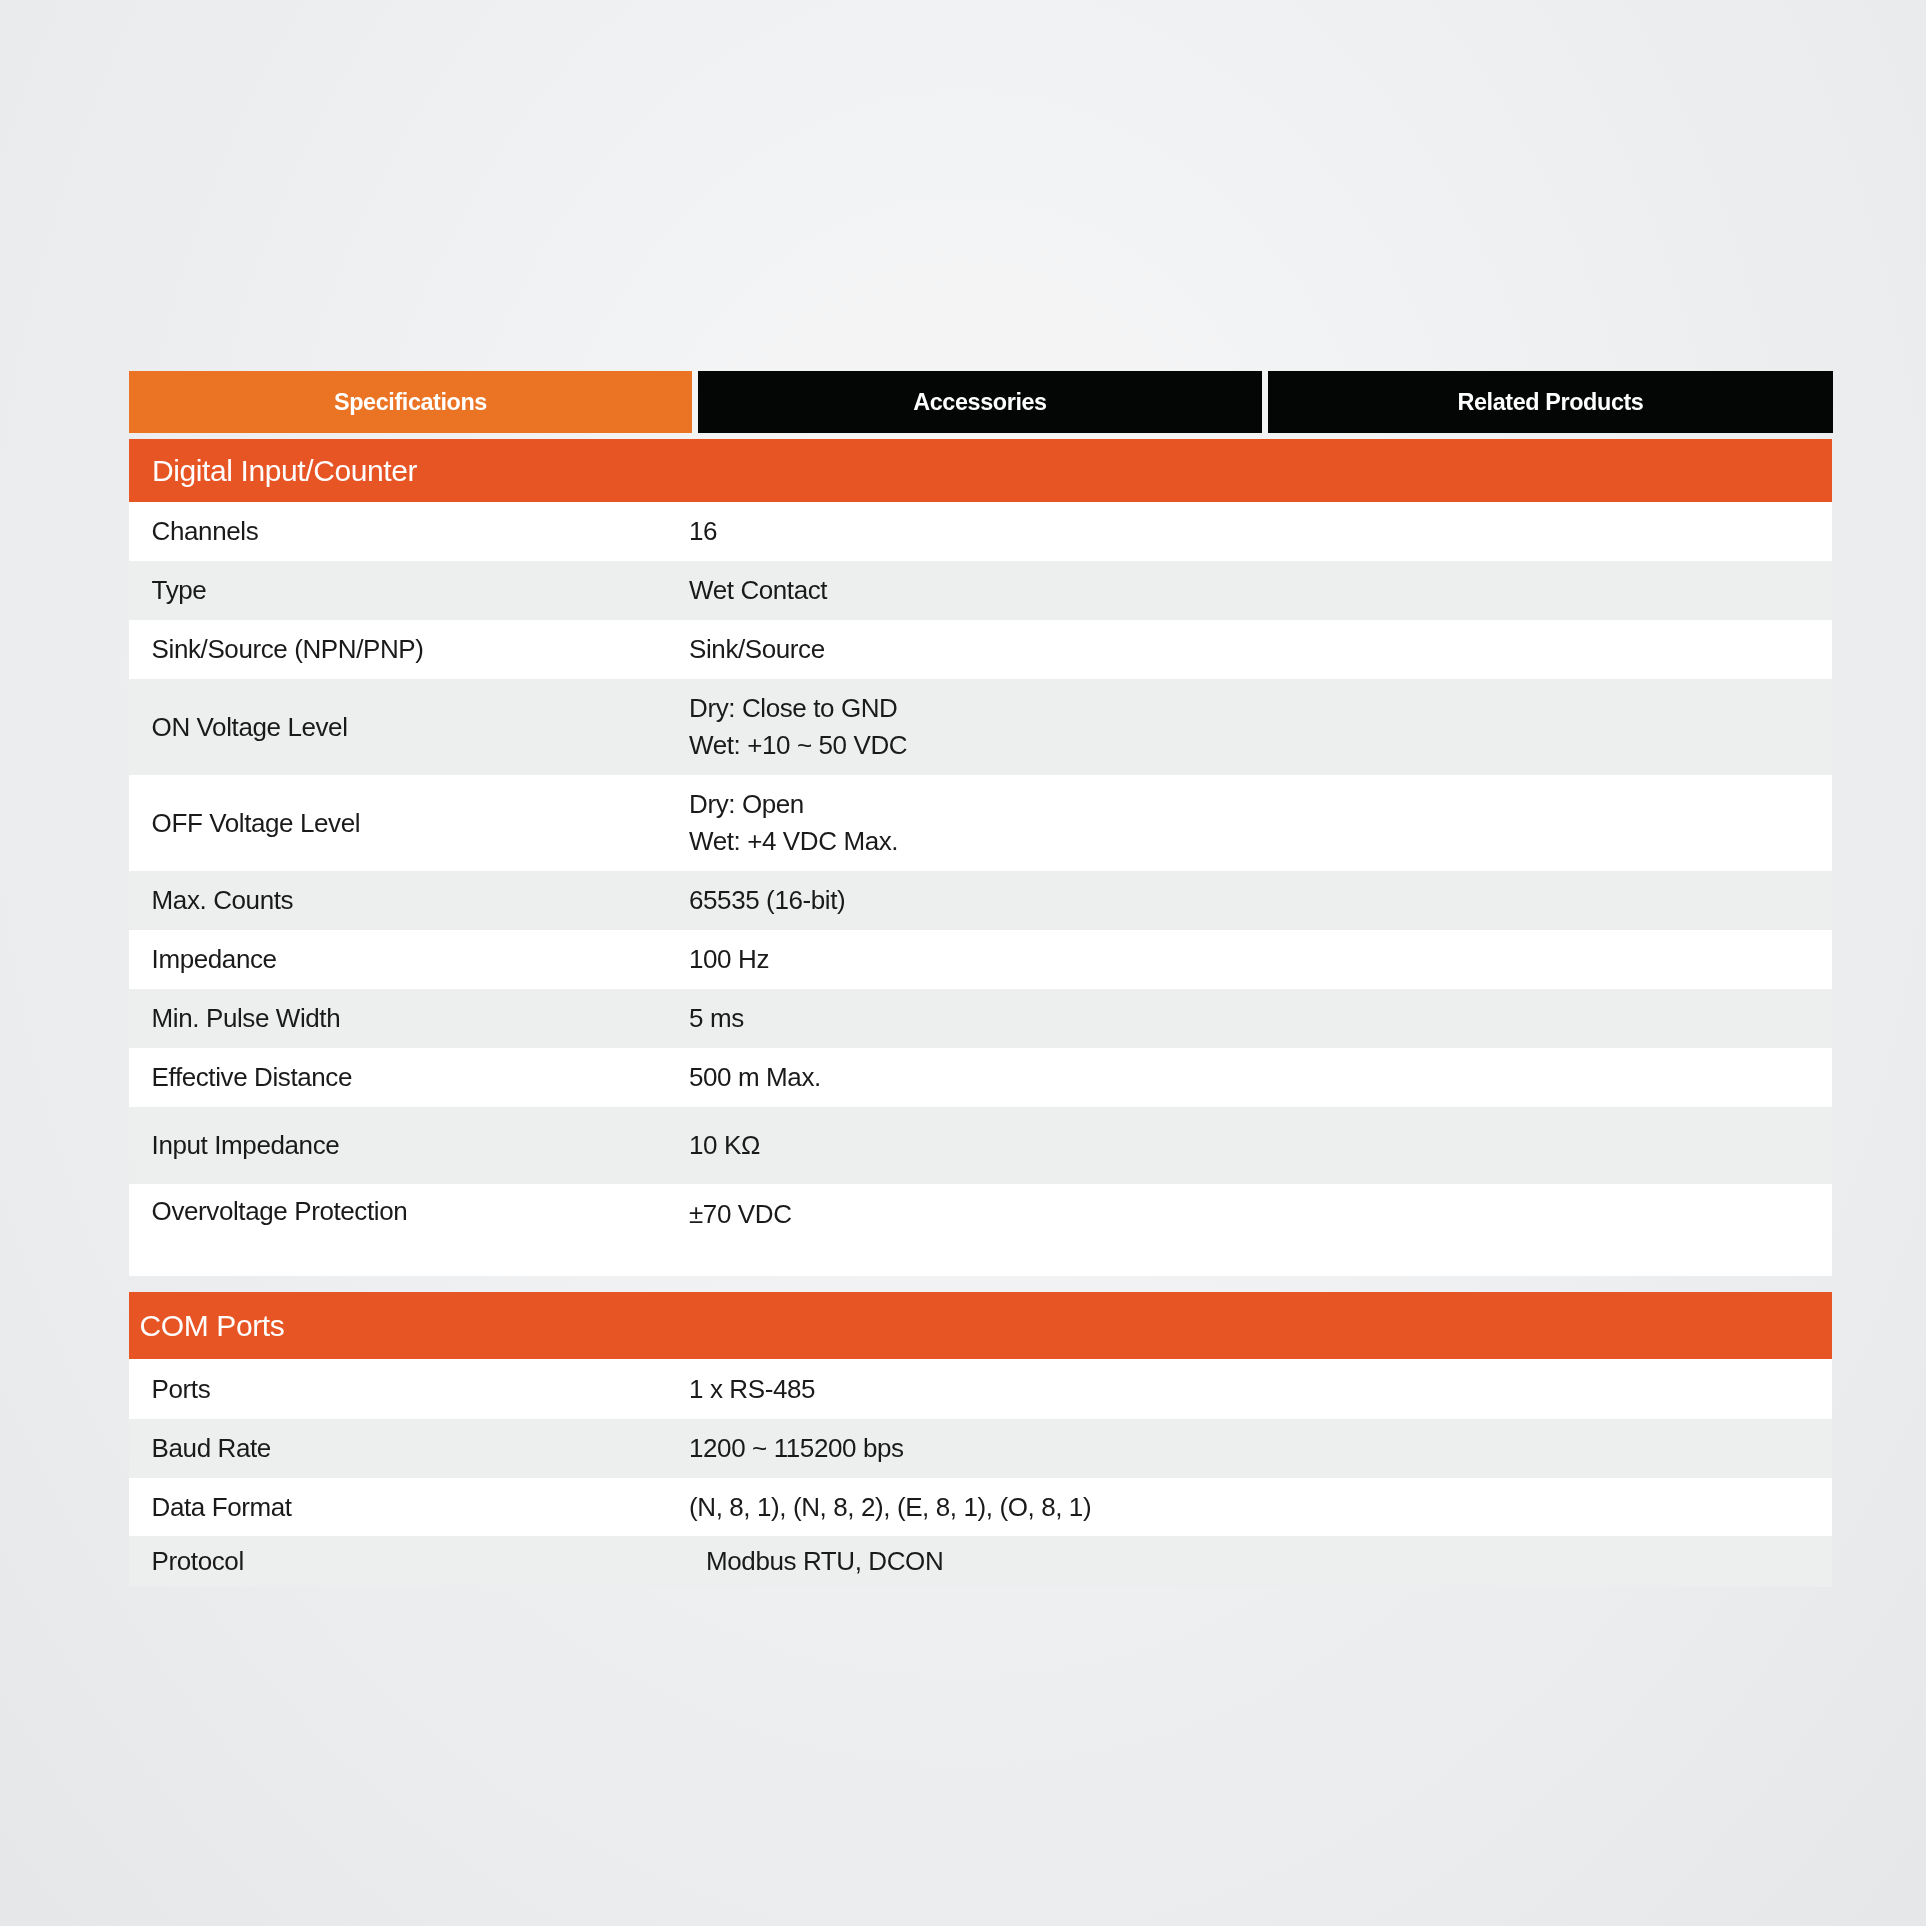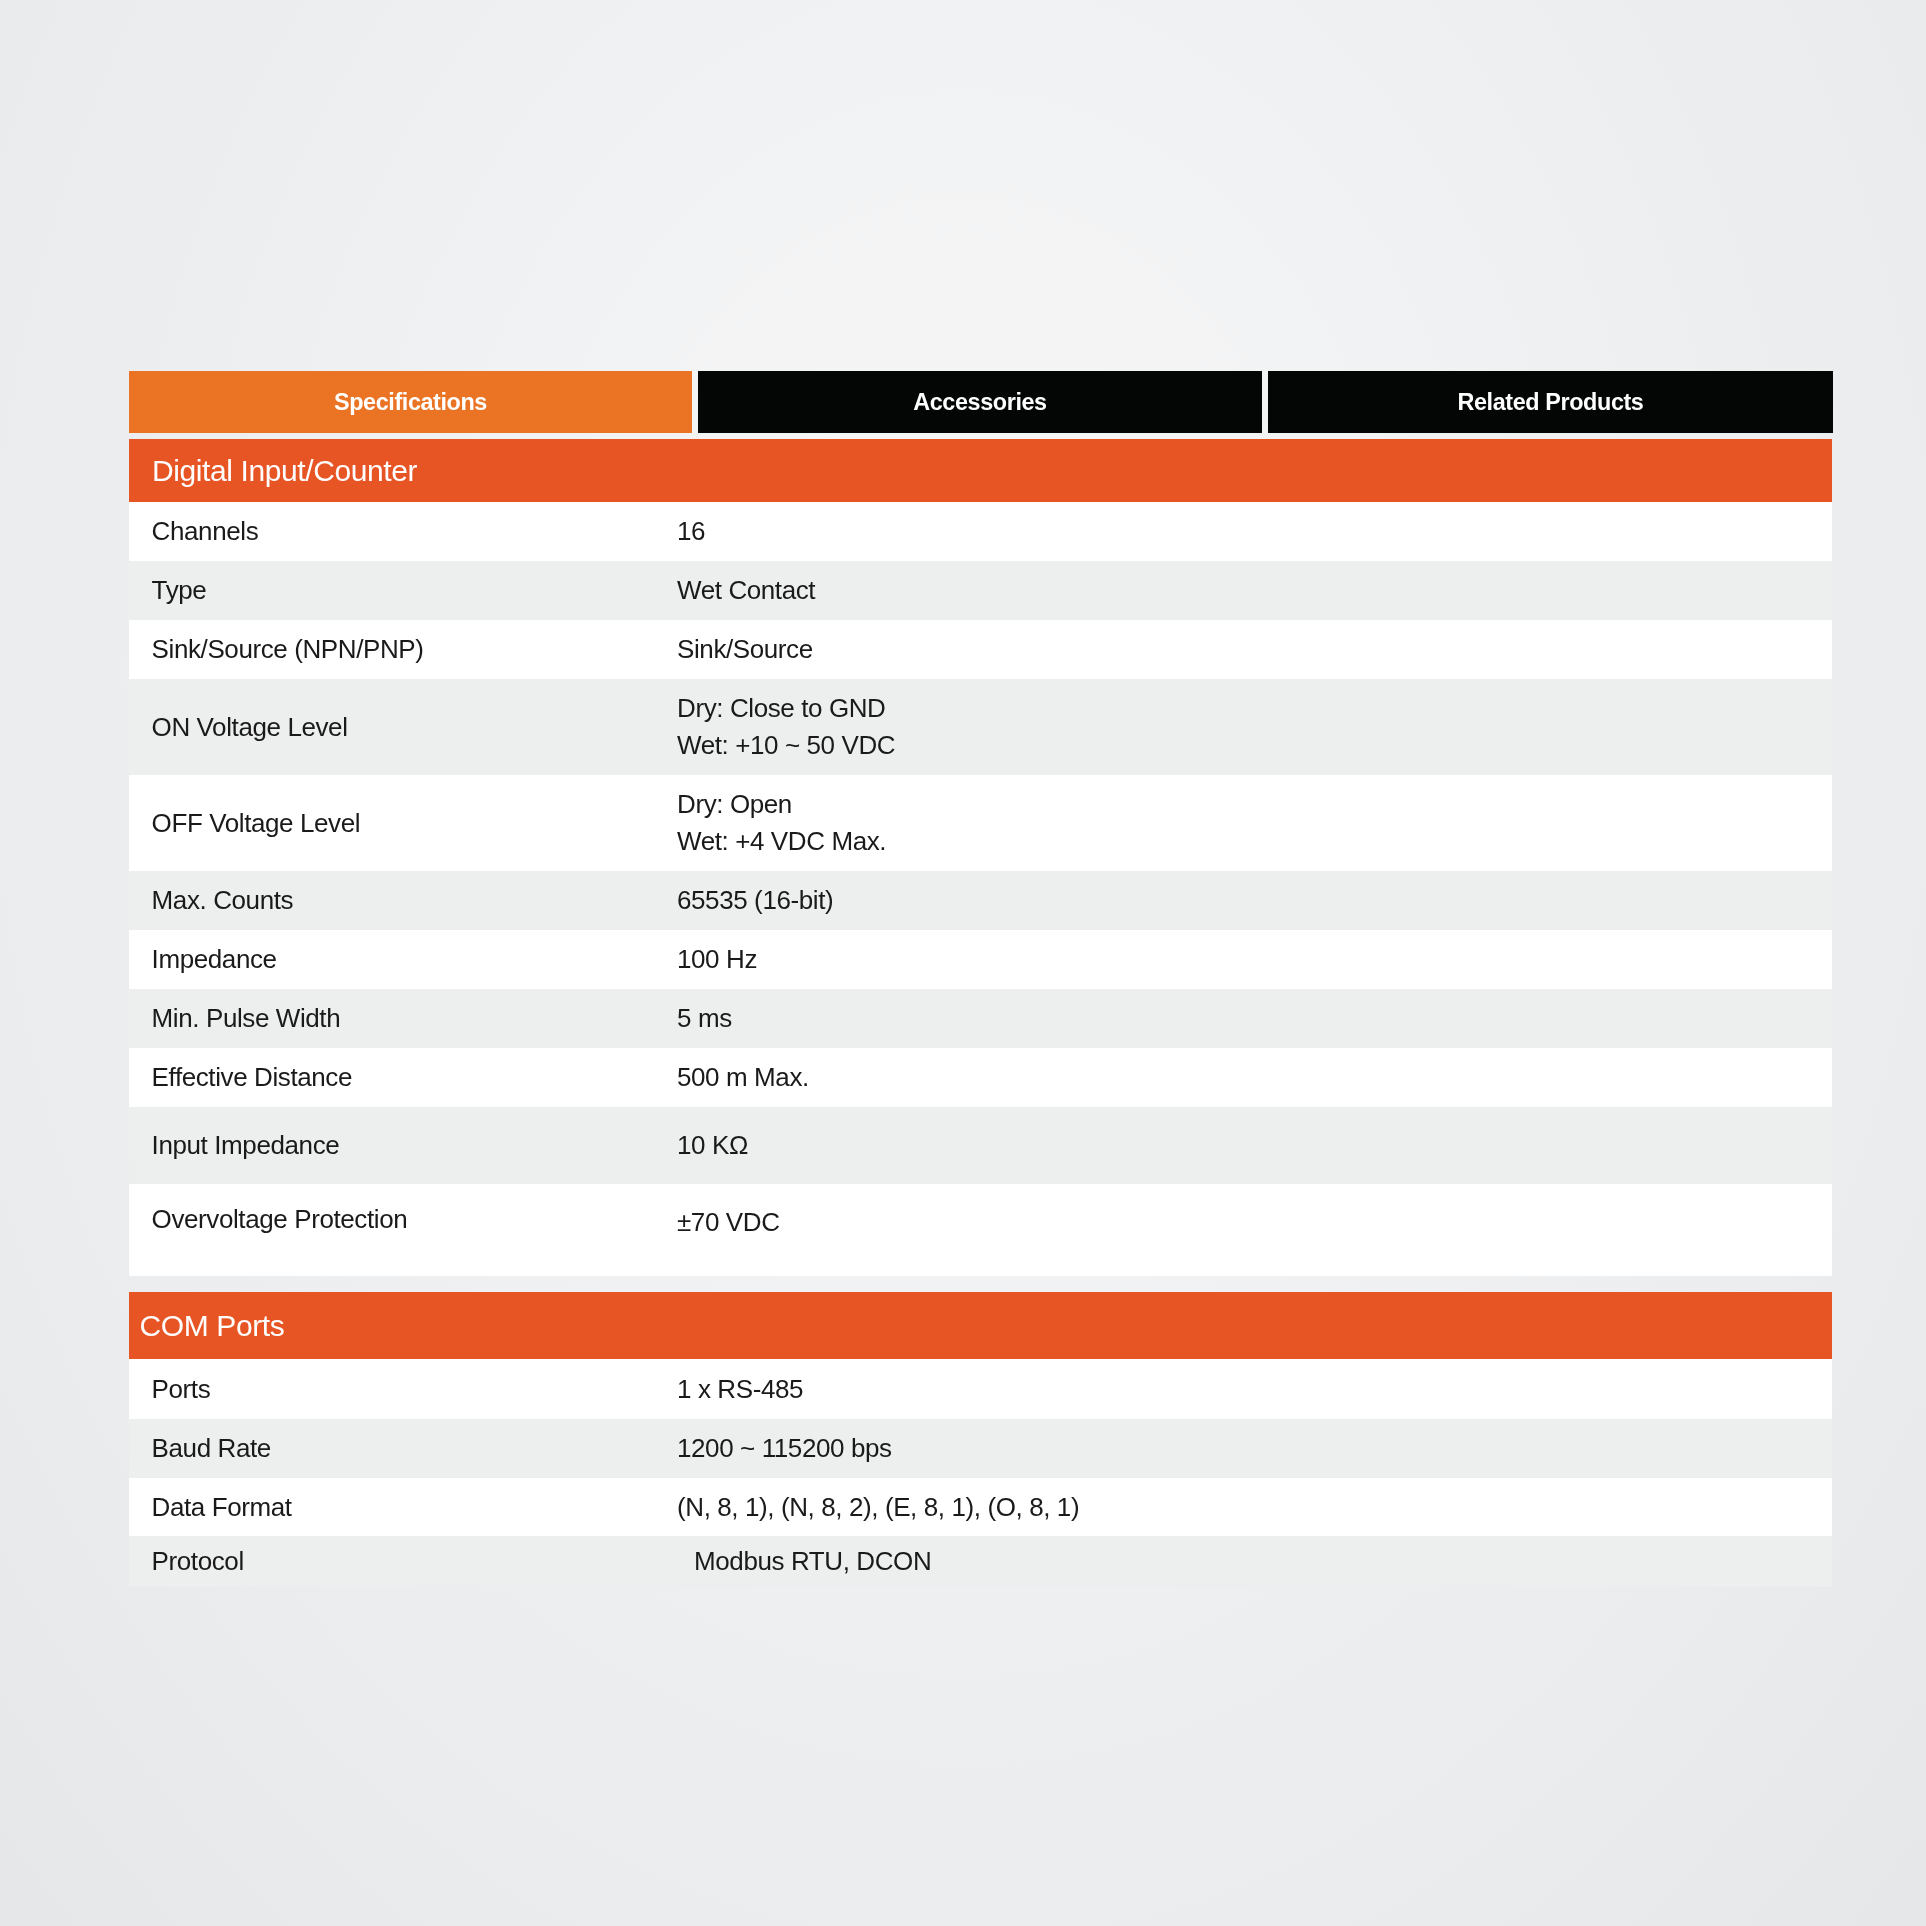--- a/index.html
+++ b/index.html
@@ -22,21 +22,21 @@
   .section-header {
     background:#e85525; color:#ffffff;
     font-size:30px; display:flex; align-items:center;
     padding-left:10.6px; box-sizing:border-box;
     letter-spacing:-0.4px;
   }
   .row { display:flex; align-items:center; box-sizing:border-box; font-size:26px; color:#1a1a1a; letter-spacing:-0.4px; }
   .row.white { background:#ffffff; }
   .row.grey { background:#edeeee; }
   .row .label { width:548px; padding-left:22.6px; box-sizing:border-box; }
-  .row .value { flex:1; line-height:37px; }
+  .row .value { flex:1; line-height:37px;margin-left:12px; }
 </style>
 </head>
 <body>
 
 <div class="tabs">
   <div class="tab inactive" style="left:569px;width:564px;">
     <span>Accessories</span>
   </div>
   <div class="tab active" style="left:0;width:563px;">
     <span>Specifications</span>
@@ -90,21 +90,21 @@
     <div class="value">5 ms</div>
   </div>
   <div class="row white" style="height:59px;">
     <div class="label">Effective Distance</div>
     <div class="value">500 m Max.</div>
   </div>
   <div class="row grey" style="height:77px;">
     <div class="label">Input Impedance</div>
     <div class="value">10 KΩ</div>
   </div>
-  <div class="row white" style="height:92px;align-items:flex-start;padding-top:20px;">
+  <div class="row white" style="height:92px;align-items:flex-start;padding-top:12px;">
     <div class="label">Overvoltage Protection</div>
     <div class="value">±70 VDC</div>
   </div>
 
   <div class="section-header" style="height:67px;margin-top:16px;">
     <span>COM Ports</span>
   </div>
 
   <div class="row white" style="height:60px;">
     <div class="label">Ports</div>

